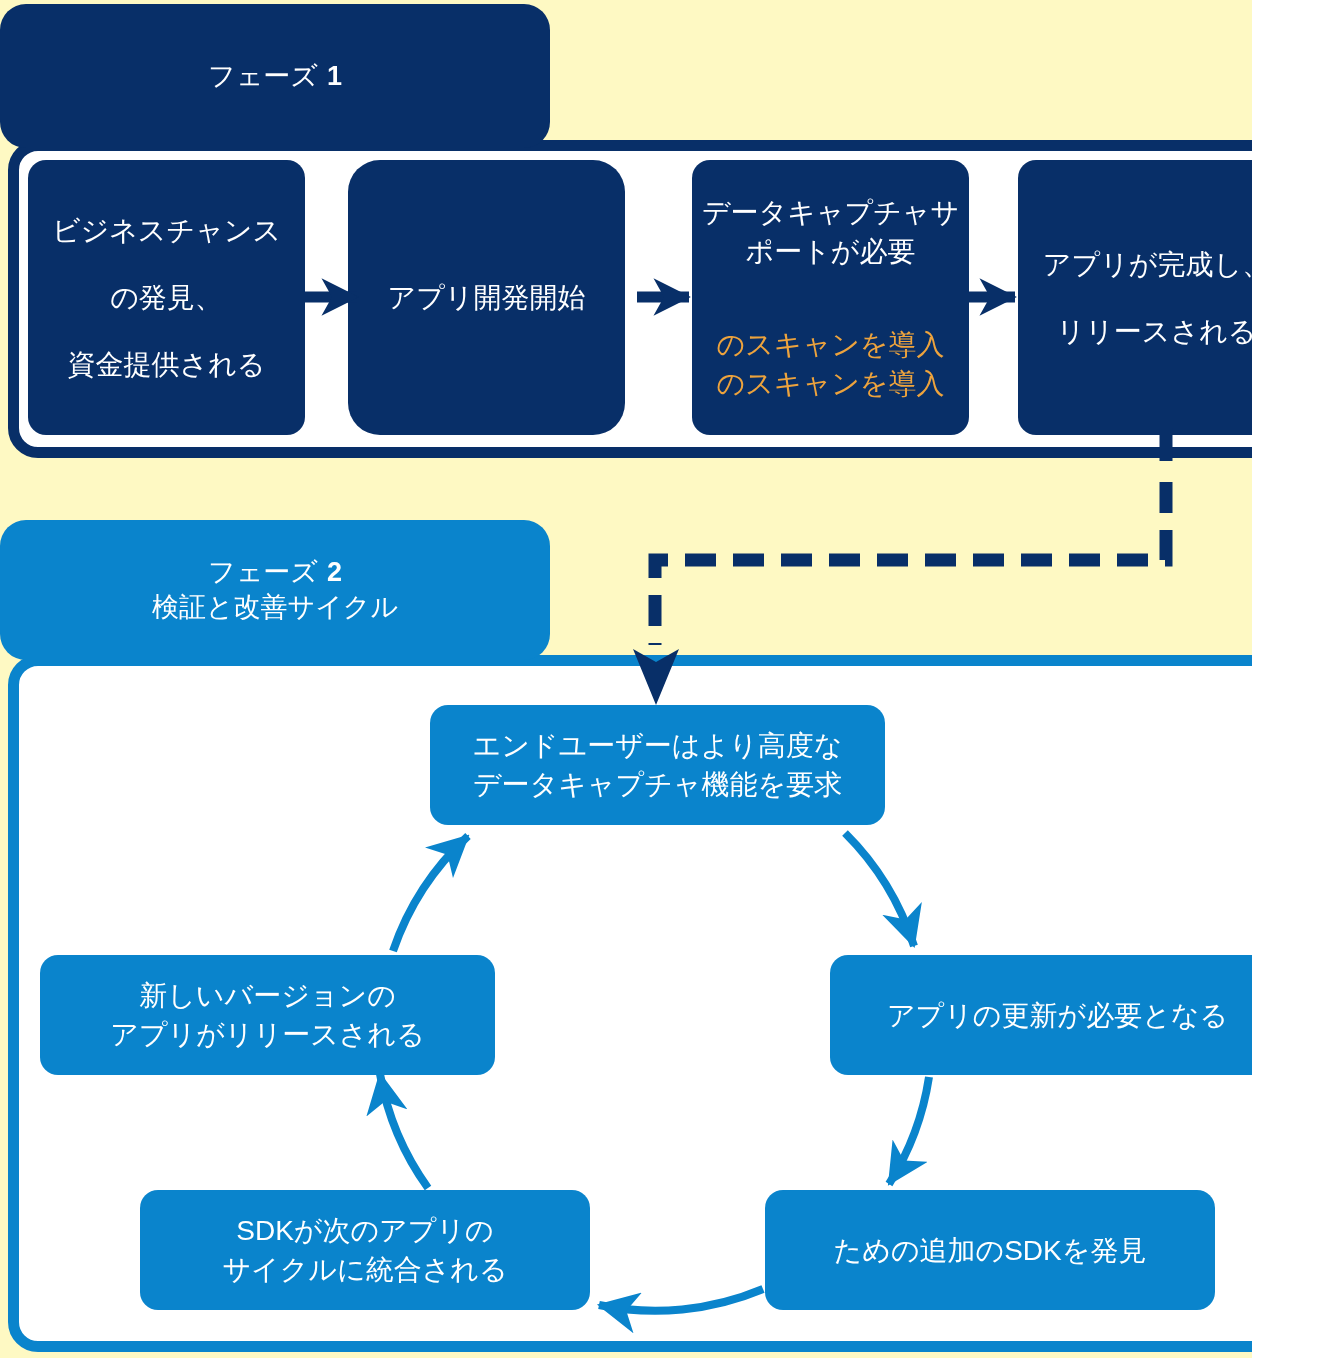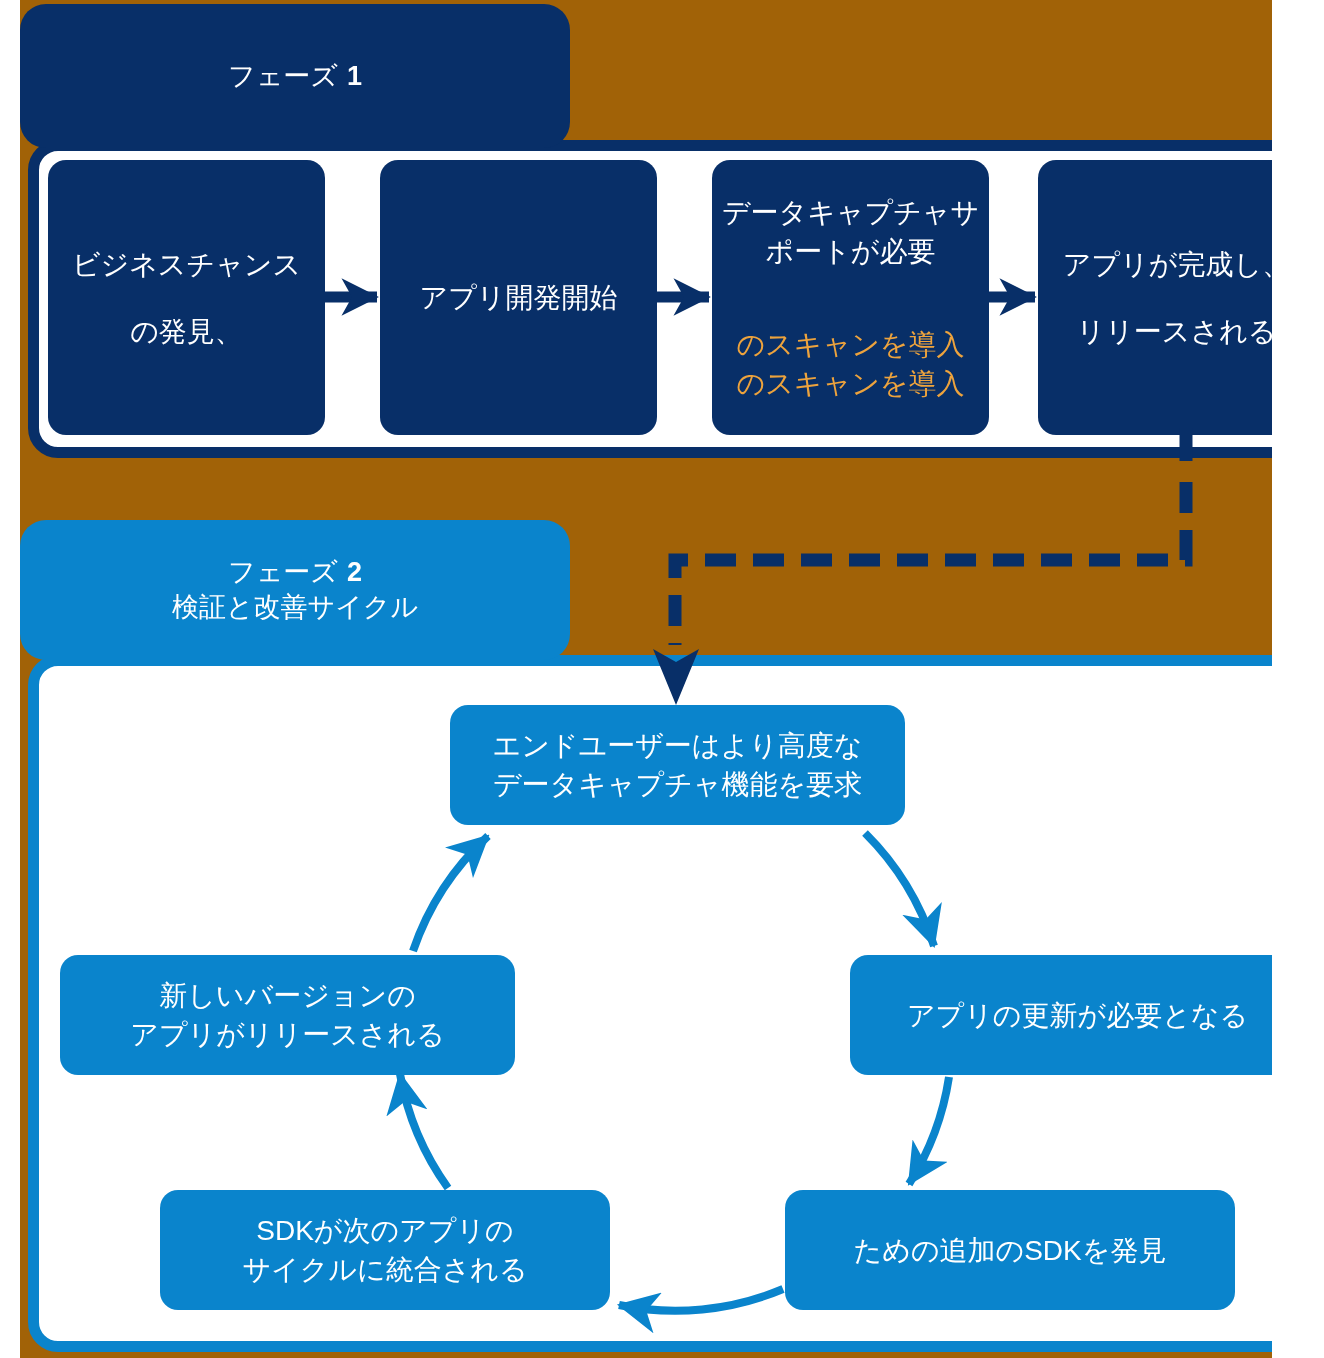--- a/index.html
+++ b/index.html
@@ -1,19 +1,19 @@
 <!DOCTYPE html>
 <html><head>
 <meta charset="utf-8">
 <style>
   html,body{margin:0;padding:0;background:#fff;}
   *{box-sizing:border-box;}
   .canvas{
-    position:relative;width:1252px;height:1358px;background:#a16207;
-    font-family:"Liberation Sans","DejaVu Sans",sans-serif;overflow:hidden;margin-left:20px;
+    position:relative;width:1252px;height:1358px;background:#fef9c3;
+    font-family:"Liberation Sans","DejaVu Sans",sans-serif;overflow:hidden;
   }
   
   .container{position:absolute;background:#fff;border-style:solid;z-index:1;}
   .p1-container{left:8px;top:140px;width:1308px;height:318px;border:11px solid #082f68;border-radius:30px;}
   .p2-container{left:8px;top:655px;width:1308px;height:697px;border:11px solid #0a84cc;border-radius:30px;}
   
   .phase-header{
     position:absolute;z-index:2;color:#fff;border-radius:26px;
     display:flex;flex-direction:column;justify-content:center;align-items:center;
     text-align:center;font-size:27px;line-height:35px;
@@ -22,21 +22,21 @@
   .p2-header{left:0;top:520px;width:550px;height:140px;background:#0a84cc;}
   .phase-title{display:flex;align-items:baseline;}
   .phase-num{font-weight:700;margin-left:9px;}
   
   .step{
     position:absolute;top:160px;width:277px;height:275px;background:#082f68;
     border-radius:18px;color:#fff;z-index:3;
     display:flex;flex-direction:column;justify-content:center;
     text-align:center;font-size:28px;line-height:39px;gap:28px;
   }
-  .step1{left:28px;}  .step2{left:360px;}  .step3{left:692px;}  .step4{left:1018px;}
+  .step1{left:28px;}  .step2{left:348px;border-radius:32px;}  .step3{left:692px;}  .step4{left:1018px;}
   .hl-block{margin-top:26px;color:#eda33d;}
   
   .cycle-box{
     position:absolute;background:#0a84cc;border-radius:18px;color:#fff;z-index:3;
     display:flex;flex-direction:column;justify-content:center;align-items:center;
     text-align:center;font-size:28px;line-height:39px;
   }
   .cy-top{left:430px;top:705px;width:455px;height:120px;}
   .cy-right{left:830px;top:955px;width:455px;height:120px;}
   .cy-bottom-right{left:765px;top:1190px;width:450px;height:120px;}
@@ -64,20 +64,21 @@
     <div class="phase-title">
       <span>フェーズ</span>
       <span class="phase-num">2</span>
     </div>
     <div>検証と改善サイクル</div>
   </div>
 
   <div class="step step1">
     <div>ビジネスチャンス</div>
     <div>の発見、</div>
+    <div>資金提供される</div>
   </div>
   <div class="step step2">
     <div>アプリ開発開始</div>
   </div>
   <div class="step step3">
     <div>
       <div>データキャプチャサ</div>
       <div>ポートが必要</div>
     </div>
     <div class="hl-block">

